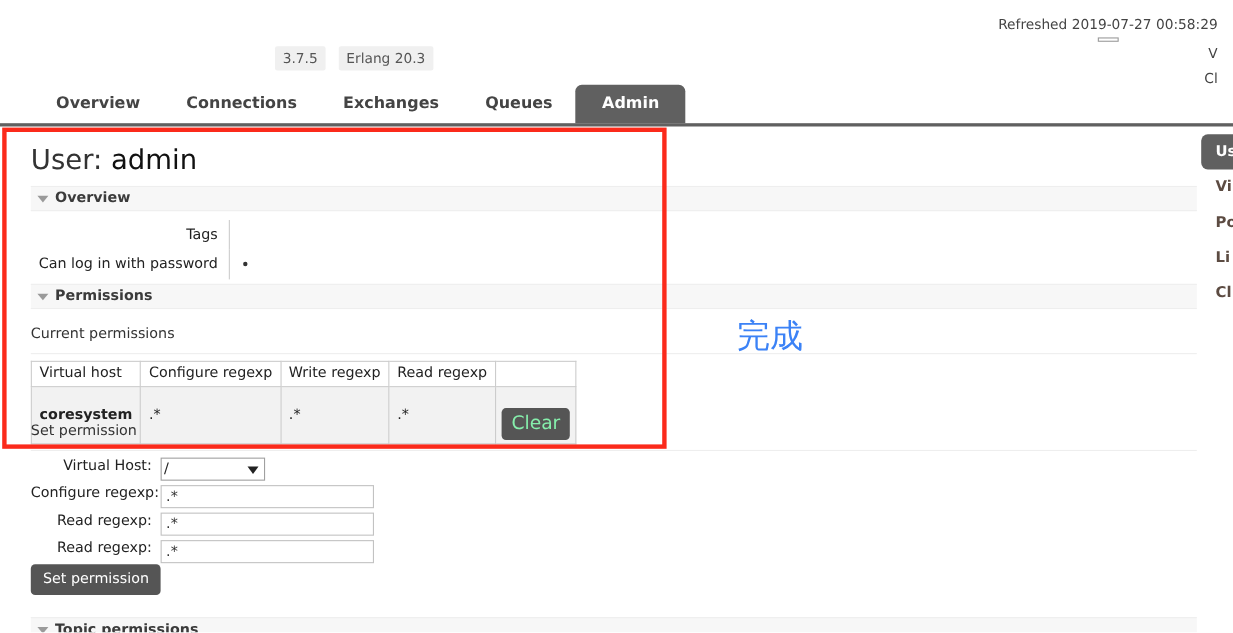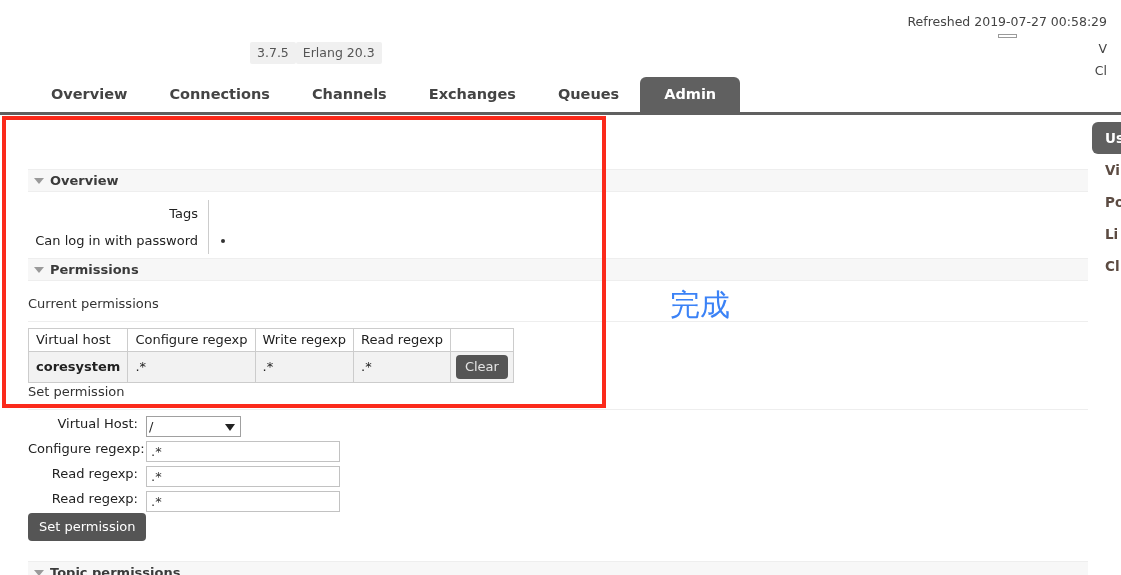--- a/index.html
+++ b/index.html
@@ -68,21 +68,21 @@
     white-space: nowrap;
   }
   .logo-text .rabbit { color: #f26a22; }
   .logo-text .mq { color: #b6bab4; }
   .logo-text .tm { color: #b6bab4; font-size: 11px; vertical-align: 4px; }
 
   .version-badges {
     position: absolute;
     left: 250px; top: 42px;
     display: flex;
-    gap: 0;
+    gap: 12px;
   }
   .badge {
     background: #f0f0f0;
     color: #555555;
     font-size: 12.5px;
     padding: 3px 7px 4px 7px;
     border-radius: 2px;
     white-space: nowrap;
   }
 
@@ -270,28 +270,29 @@
     padding: 3px 7px 4px 7px;
     vertical-align: middle;
     white-space: nowrap;
   }
   table.perm td.vhost { font-weight: bold; }
   table.perm th.blank, table.perm td.blank { background: #ffffff; border-left: 1px solid #cccccc; }
   table.perm td.actioncell { background: #f2f2f2; padding: 3px 5px; }
 
   .btn-dark {
     background: #555555;
-    color: #e5e5e5;
+    color: #86efac;
     border: none;
     border-radius: 4px;
-    font-size: 13px;
+    font-size: 17px;
     font-family: "DejaVu Sans", "Liberation Sans", sans-serif;
     padding: 4px 9px 5px 9px;
     cursor: pointer;
     white-space: nowrap;
+    margin-top: 16px;
   }
 
   
   .form {
     position: absolute;
     left: 28px;
   }
   .form-row {
     display: flex;
     align-items: flex-start;
@@ -414,29 +415,32 @@
       </div>
       <div class="meta-line">V</div>
       <div class="meta-line">Cl</div>
     </div>
   </div>
 
   <div class="navbar">
     <div class="navtabs">
       <div class="navtab">Overview</div>
       <div class="navtab">Connections</div>
-      <div class="navtab">Channels</div>
       <div class="navtab">Exchanges</div>
       <div class="navtab">Queues</div>
       <div class="navtab active">Admin</div>
     </div>
   </div>
 
   <div class="content">
 
+    <div class="page-title">
+      <span>User:</span>
+      <b>admin</b>
+    </div>
 
     <div class="section-head" style="top:51px;">
       <span class="tri"></span>
       <span>Overview</span>
     </div>
 
     <div class="kv" style="top:82px;">
       <div class="kv-row">
         <div class="kv-key">Tags</div>
         <div class="kv-val"></div>

